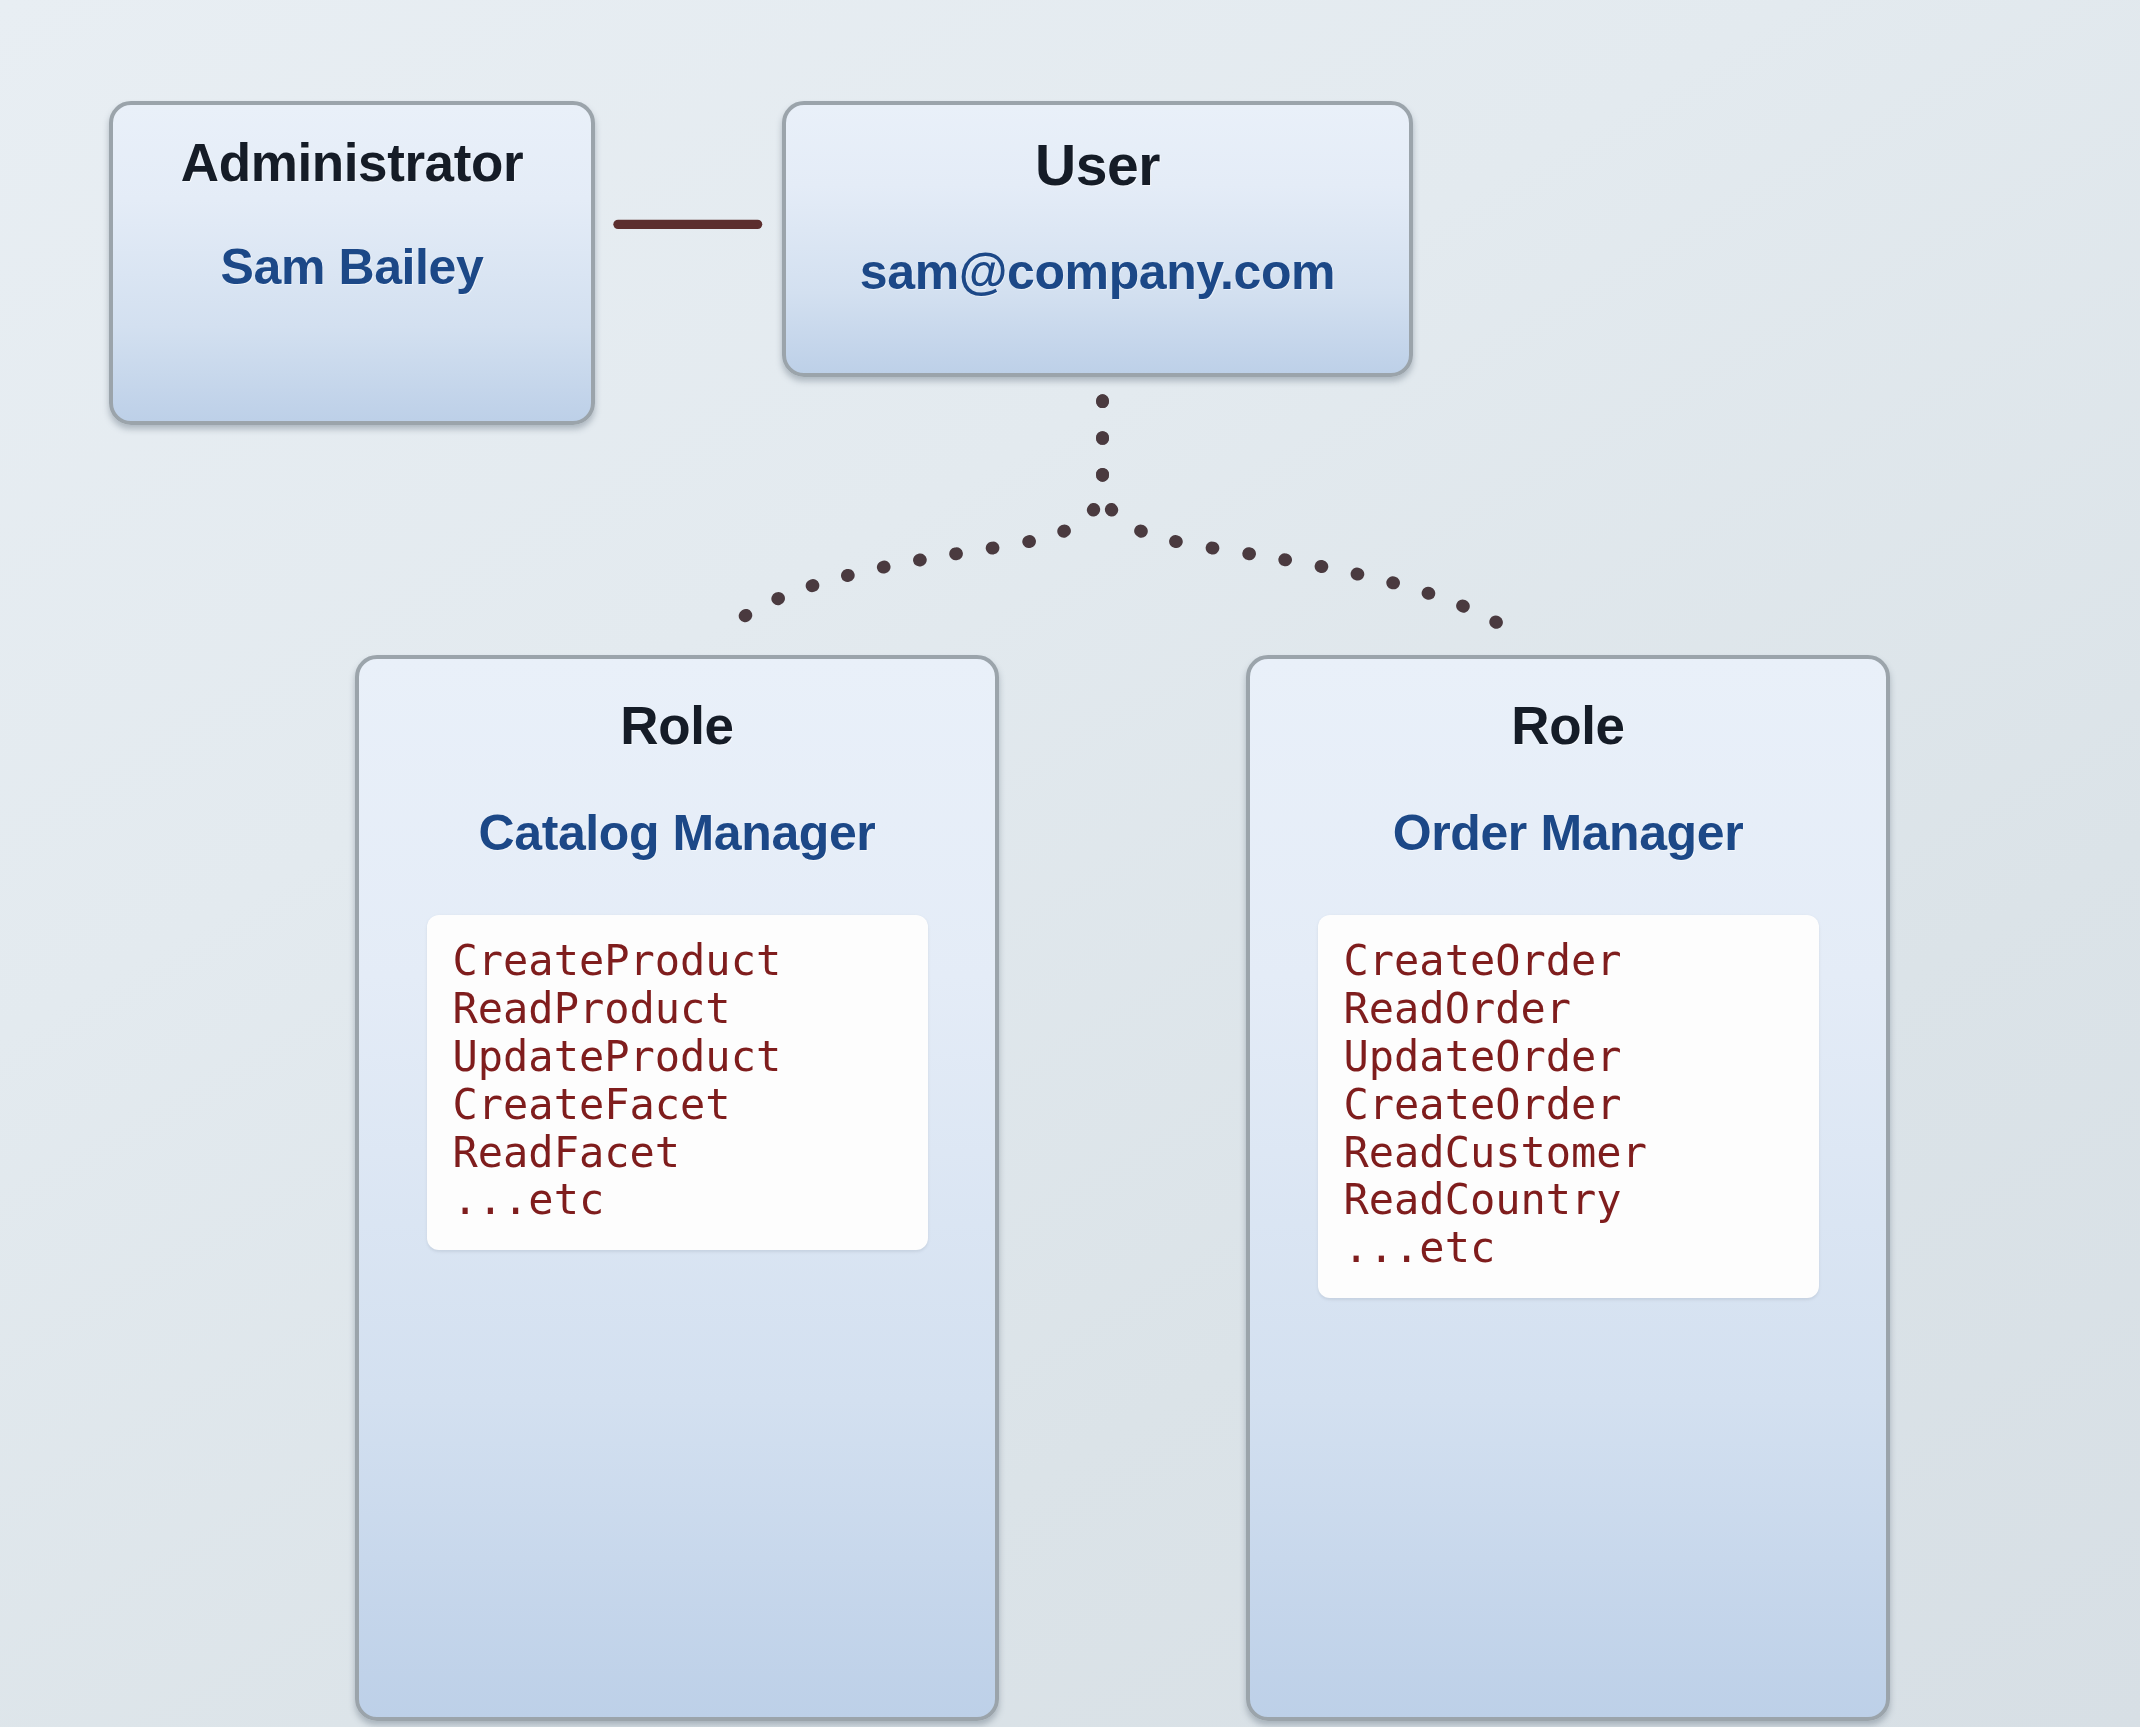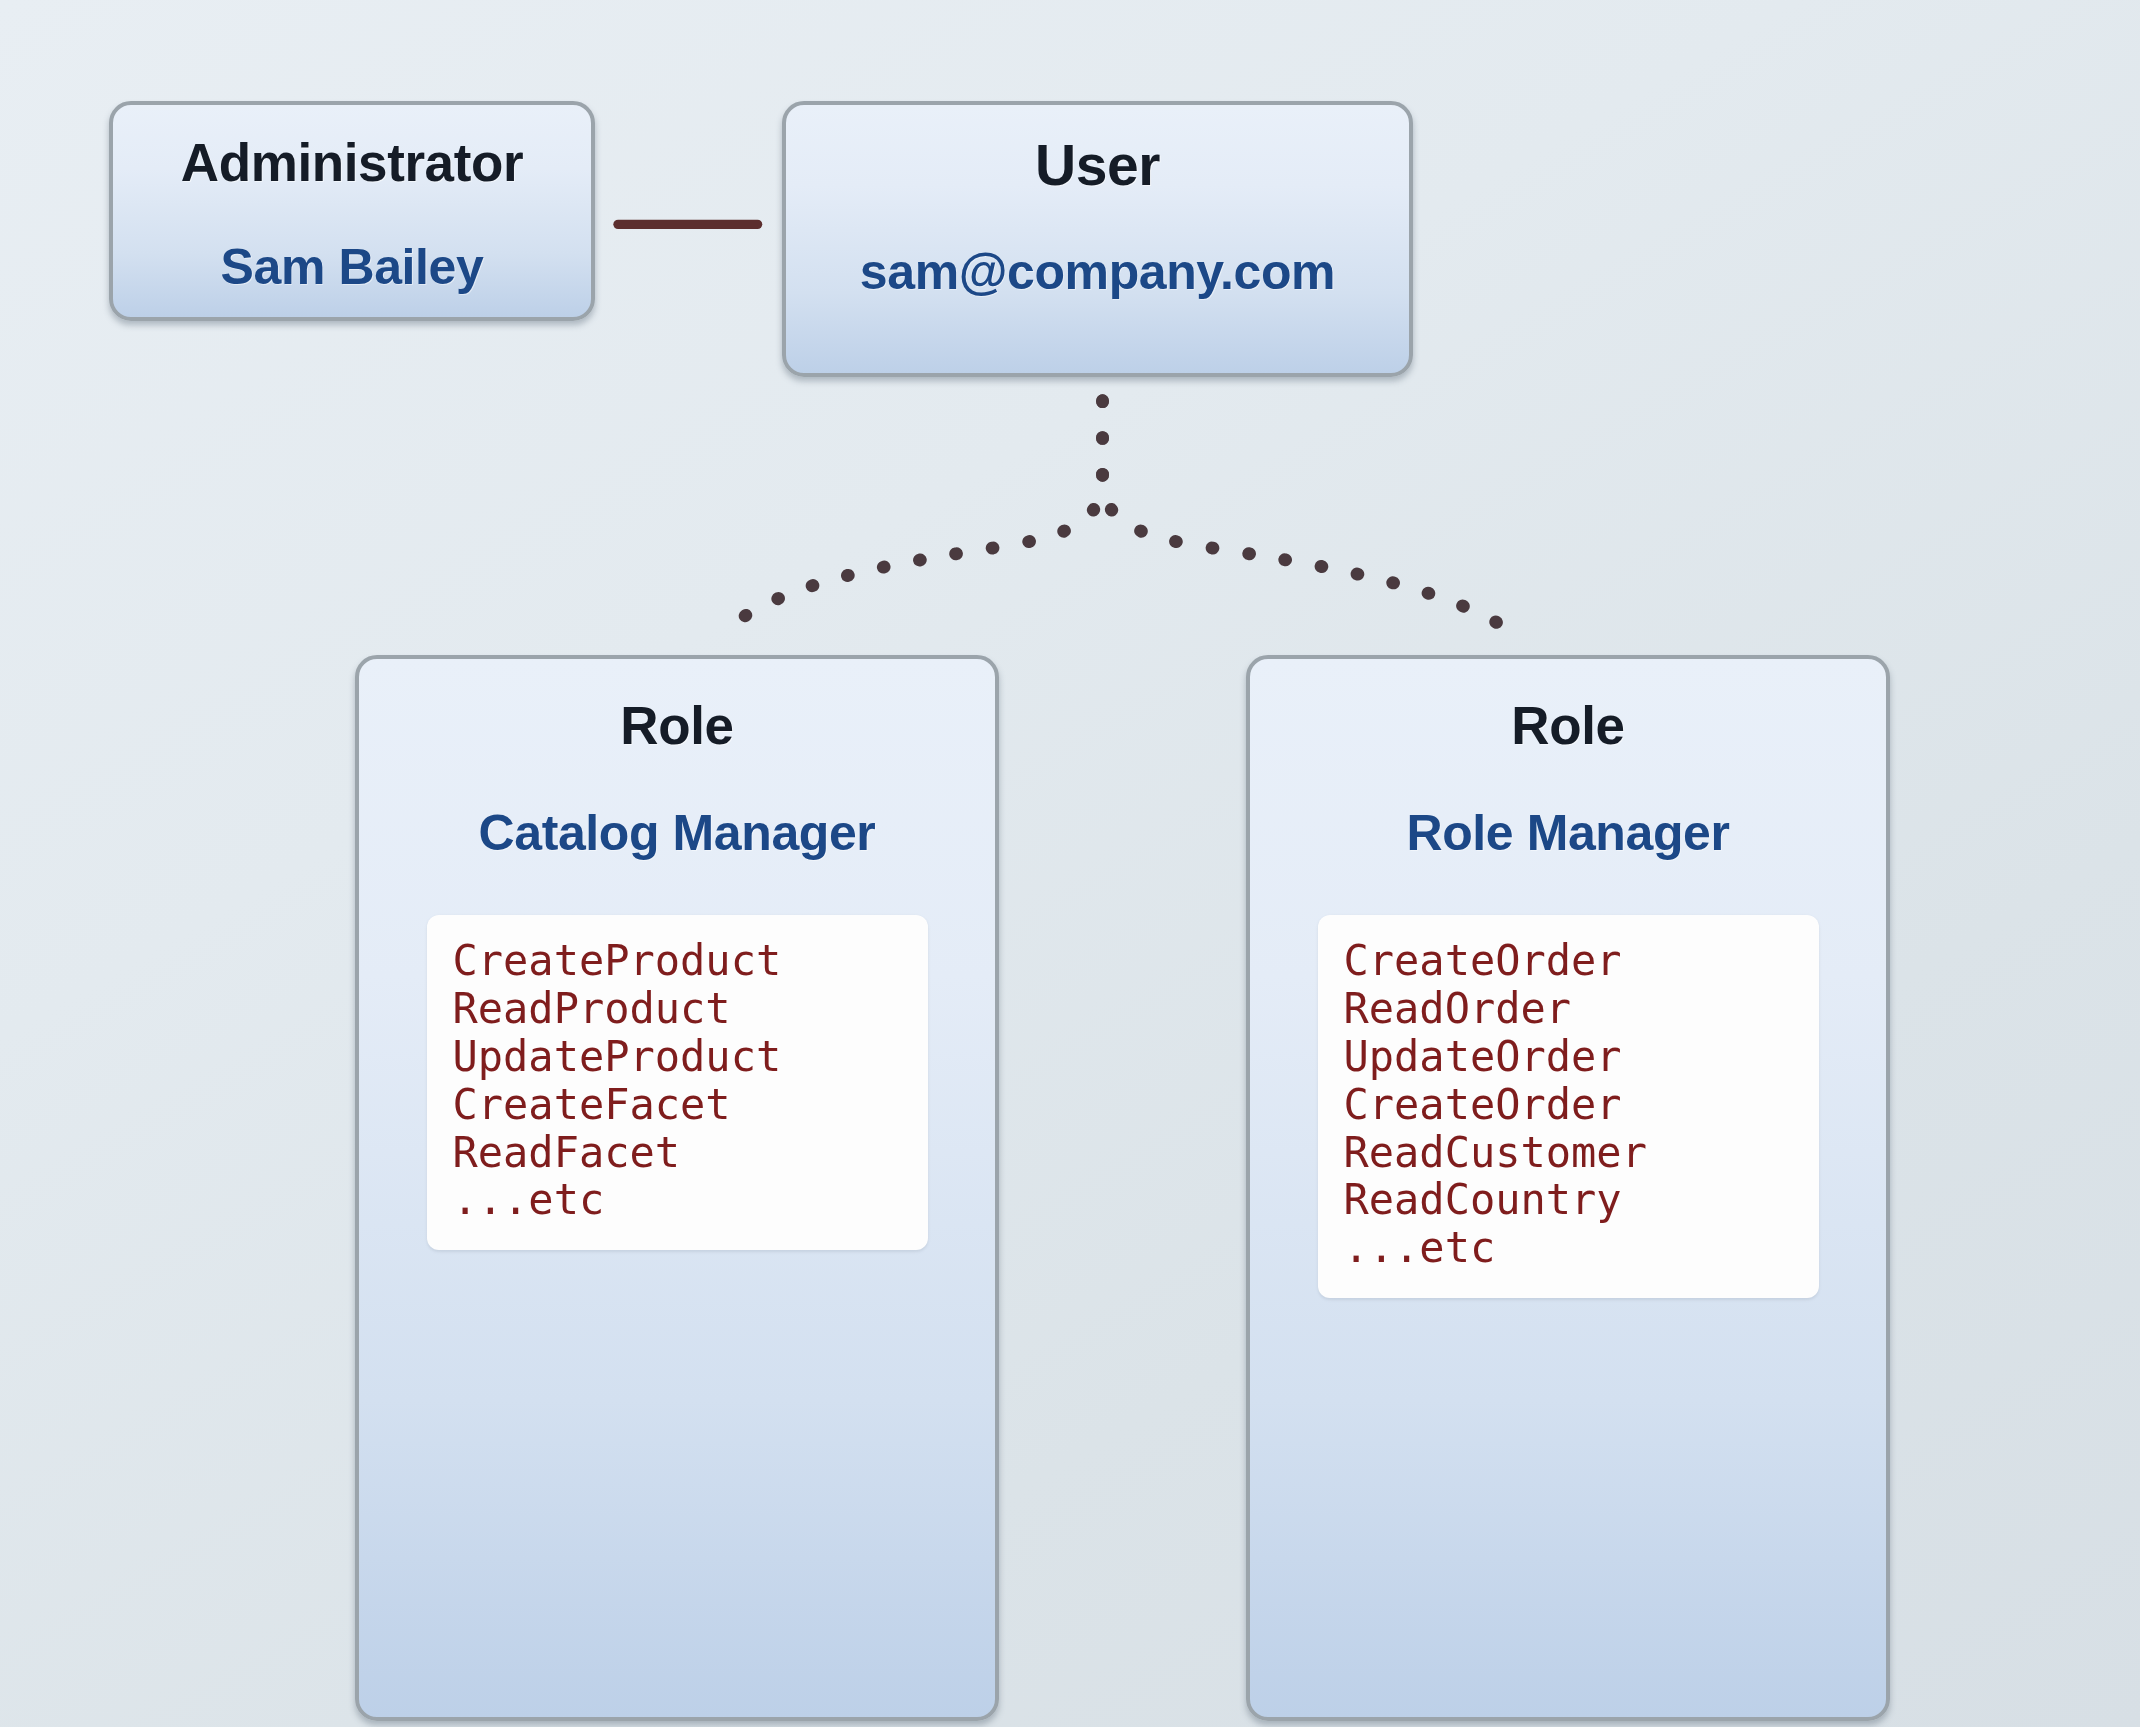--- a/index.html
+++ b/index.html
@@ -56,21 +56,21 @@
     text-shadow: 0.9px 0.9px 0 rgba(255,255,255,0.45);
     letter-spacing: -0.4px;
     text-align: center;
   }
 
   
   #admin-node {
     left: 109px;
     top: 101px;
     width: 486px;
-    height: 220px;
+    height: 324px;
     justify-content: flex-start;
   }
   #admin-node .node-type  { font-size: 53px; margin-top: 27px; }
   #admin-node .node-value { font-size: 50px; margin-top: 45px; }
 
   
   #user-node {
     left: 782px;
     top: 101px;
     width: 631px;
@@ -146,21 +146,21 @@
       <div class="perm-item">ReadProduct</div>
       <div class="perm-item">UpdateProduct</div>
       <div class="perm-item">CreateFacet</div>
       <div class="perm-item">ReadFacet</div>
       <div class="perm-item">...etc</div>
     </div>
   </div>
 
   <div class="node role-node" id="role-node-1">
     <div class="node-type">Role</div>
-    <div class="node-value">Role Manager</div>
+    <div class="node-value">Order Manager</div>
     <div class="perm-panel">
       <div class="perm-item">CreateOrder</div>
       <div class="perm-item">ReadOrder</div>
       <div class="perm-item">UpdateOrder</div>
       <div class="perm-item">CreateOrder</div>
       <div class="perm-item">ReadCustomer</div>
       <div class="perm-item">ReadCountry</div>
       <div class="perm-item">...etc</div>
     </div>
   </div>

